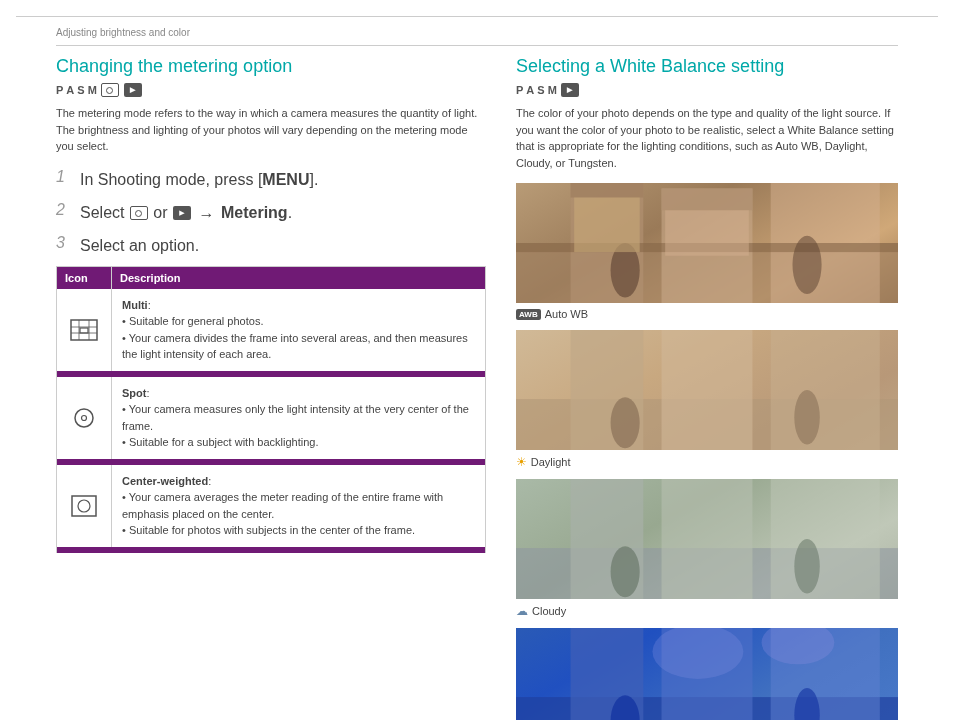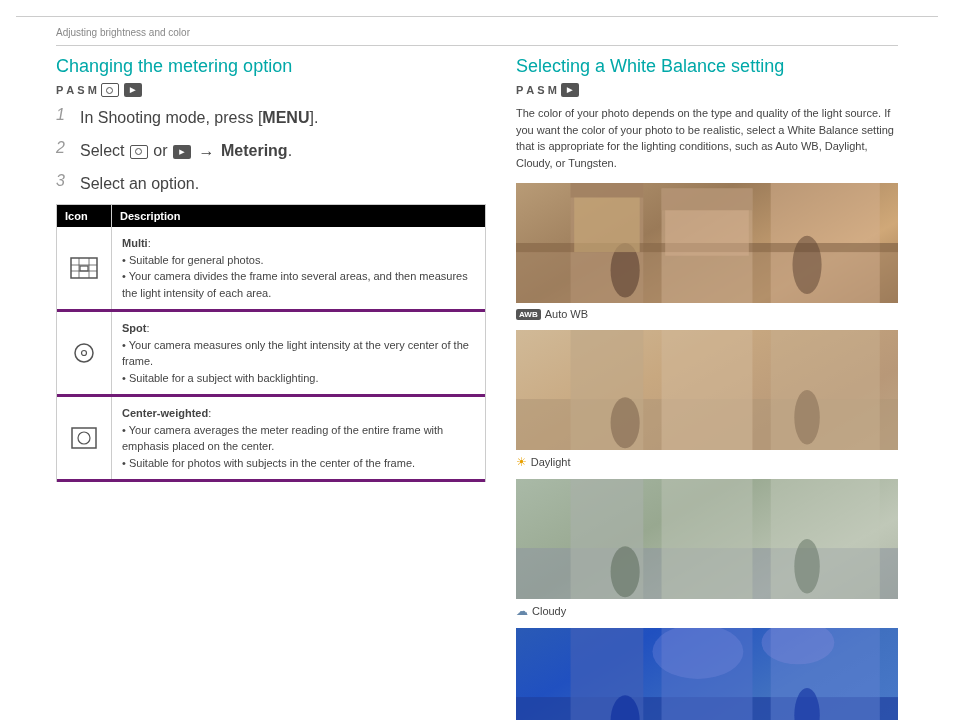--- a/index.html
+++ b/index.html
@@ -89,37 +89,37 @@
     .arrow {
       margin: 0 2px;
     }
     .table-section {
       margin-top: 8px;
       border: 1px solid #ccc;
       border-bottom: none;
     }
     .table-header {
       display: flex;
-      background: #000000;
+      background: #701a75;
       color: #fff;
       font-size: 11px;
       font-weight: bold;
     }
     .table-header .th-icon {
       width: 55px;
       padding: 5px 8px;
       border-right: 1px solid #ccc;
     }
     .table-header .th-desc {
       flex: 1;
       padding: 5px 8px;
     }
     .table-row {
       display: flex;
-      border-bottom: 3px solid #701a75;
+      border-bottom: 6px solid #701a75;
     }
     .table-icon-cell {
       width: 55px;
       padding: 8px;
       border-right: 1px solid #ccc;
       display: flex;
       align-items: center;
       justify-content: center;
     }
     .table-desc-cell {
@@ -270,20 +270,21 @@
 
       <div class="pasm-row">
         <span class="pasm-letter">P</span>
         <span class="pasm-letter">A</span>
         <span class="pasm-letter">S</span>
         <span class="pasm-letter">M</span>
         <span class="inline-icon"></span>
         <span class="inline-icon-video"></span>
       </div>
 
+      <p class="section-desc">The metering mode refers to the way in which a camera measures the quantity of light. The brightness and lighting of your photos will vary depending on the metering mode you select.</p>
 
       <div class="step">
         <span class="step-num">1</span>
         <span class="step-text">
           In Shooting mode, press [<span class="bold">MENU</span>].
         </span>
       </div>
 
       <div class="step">
         <span class="step-num">2</span>

